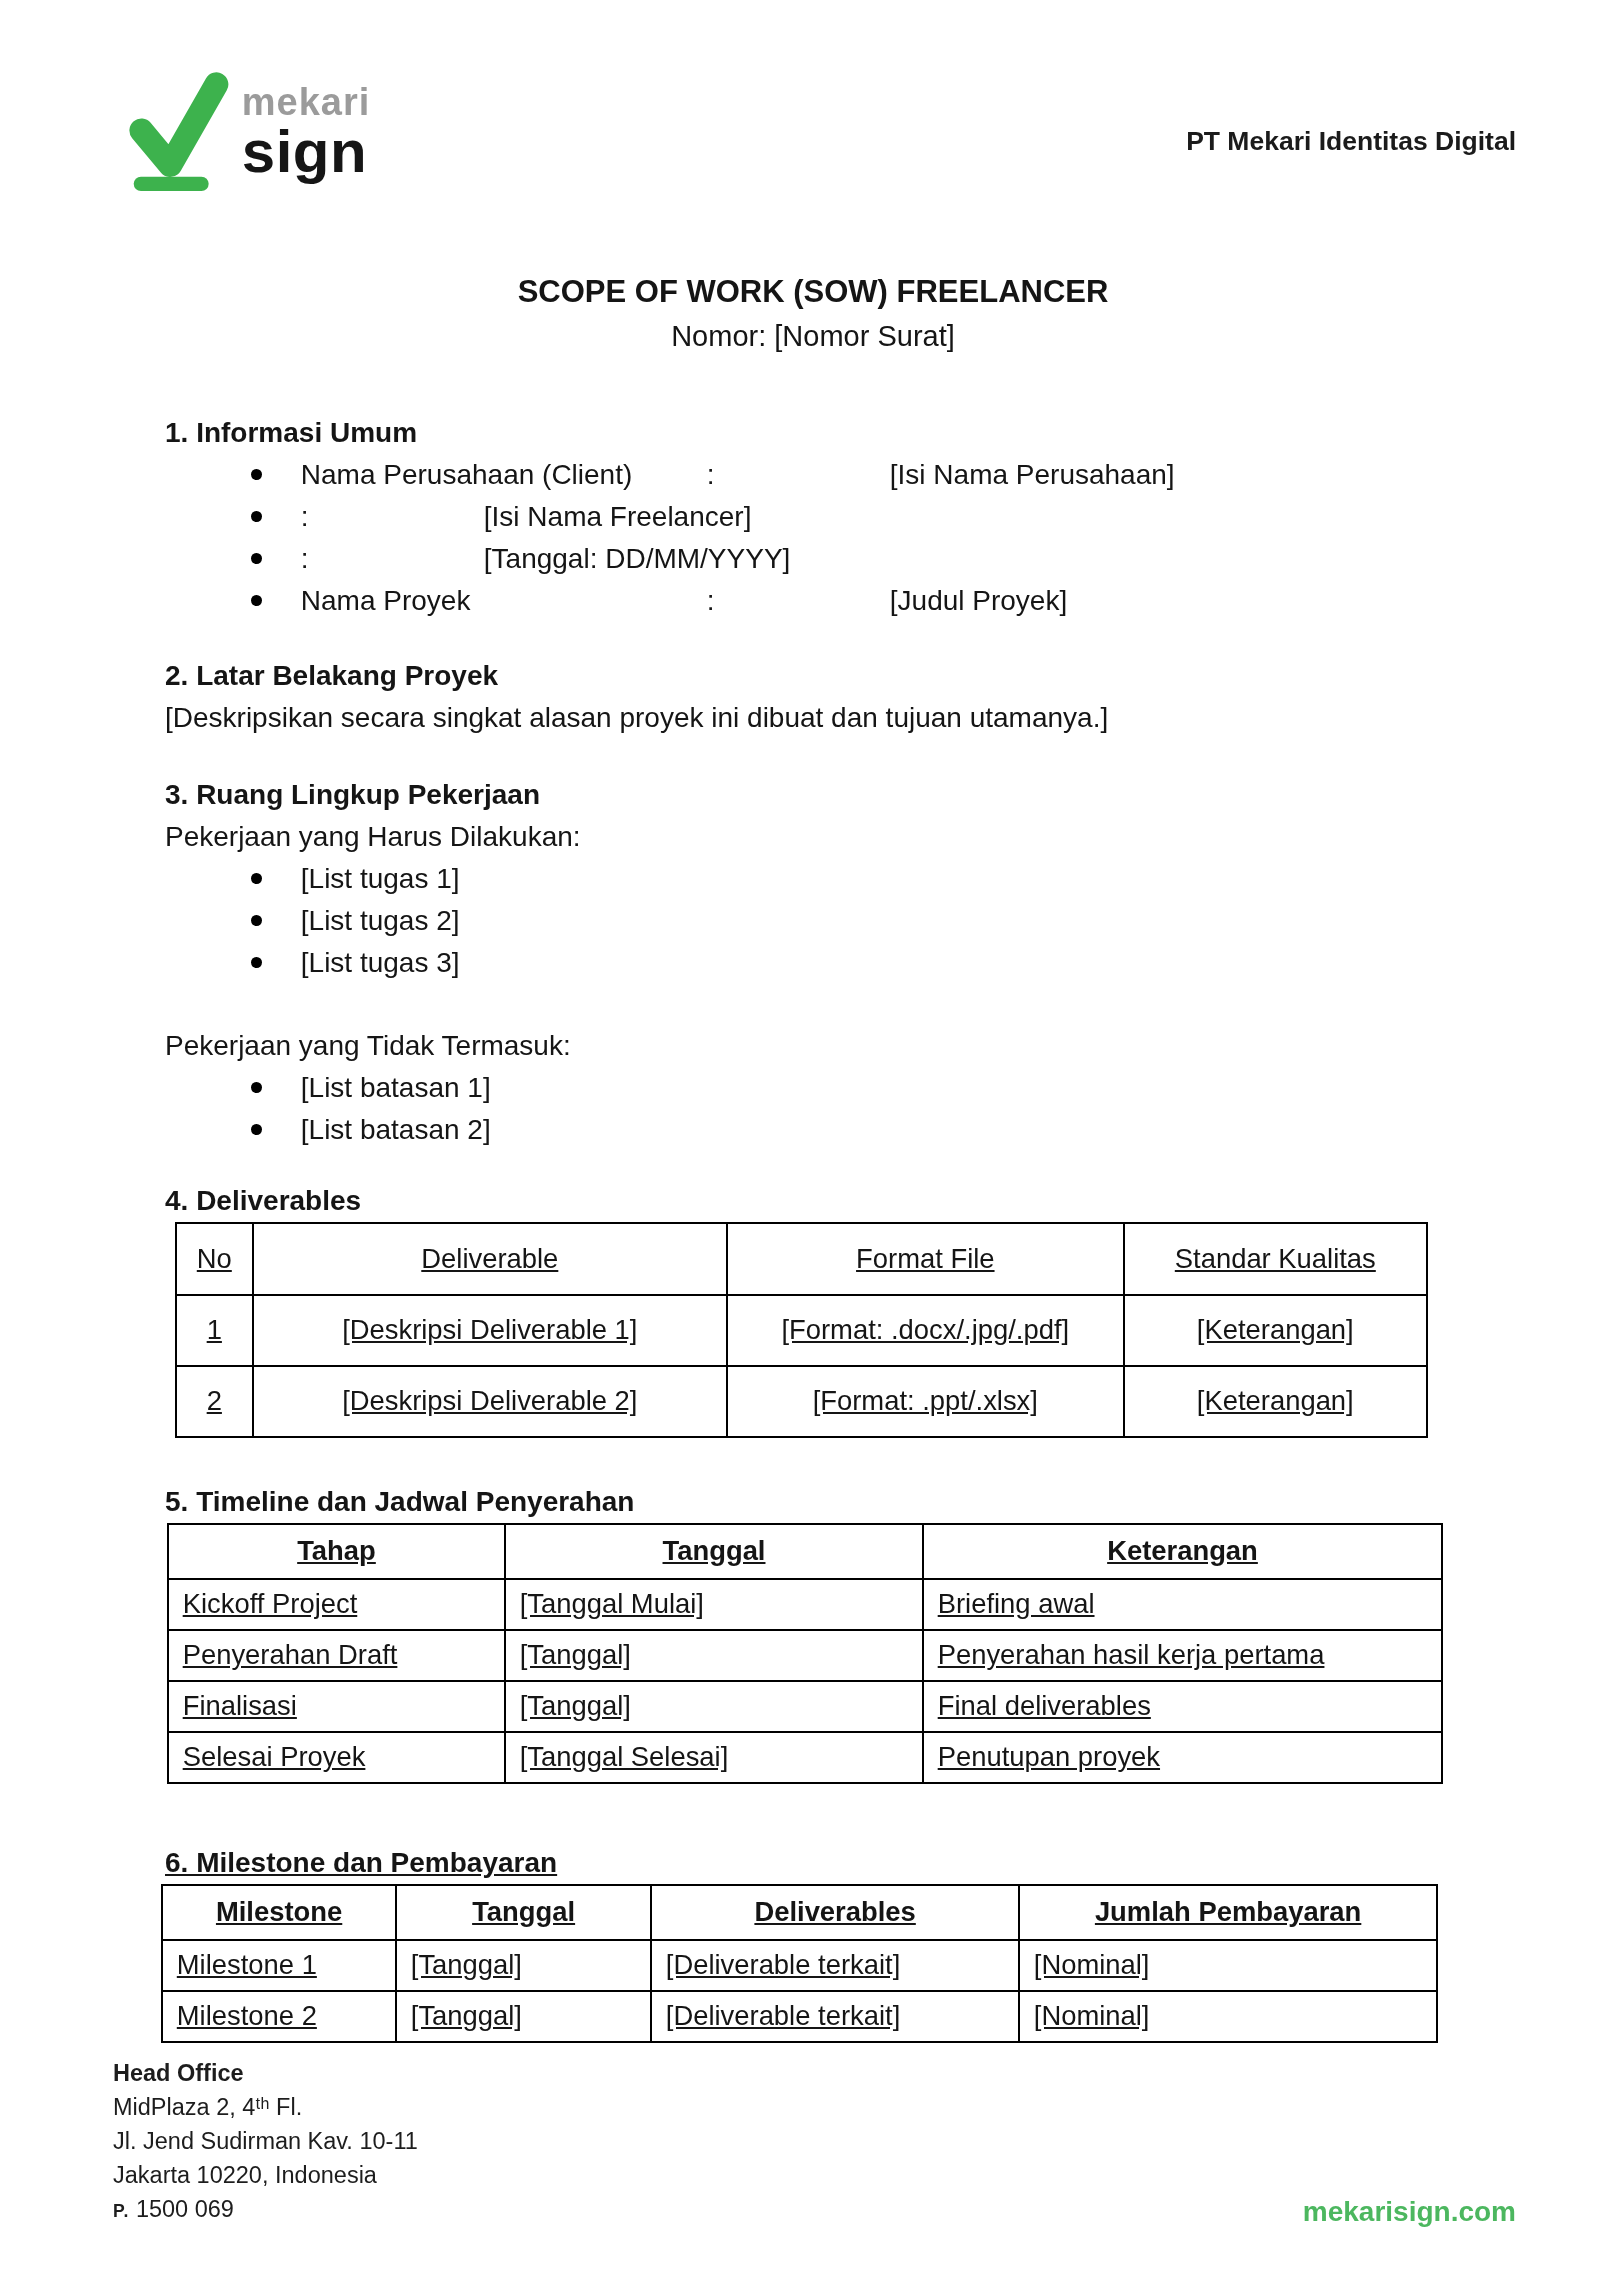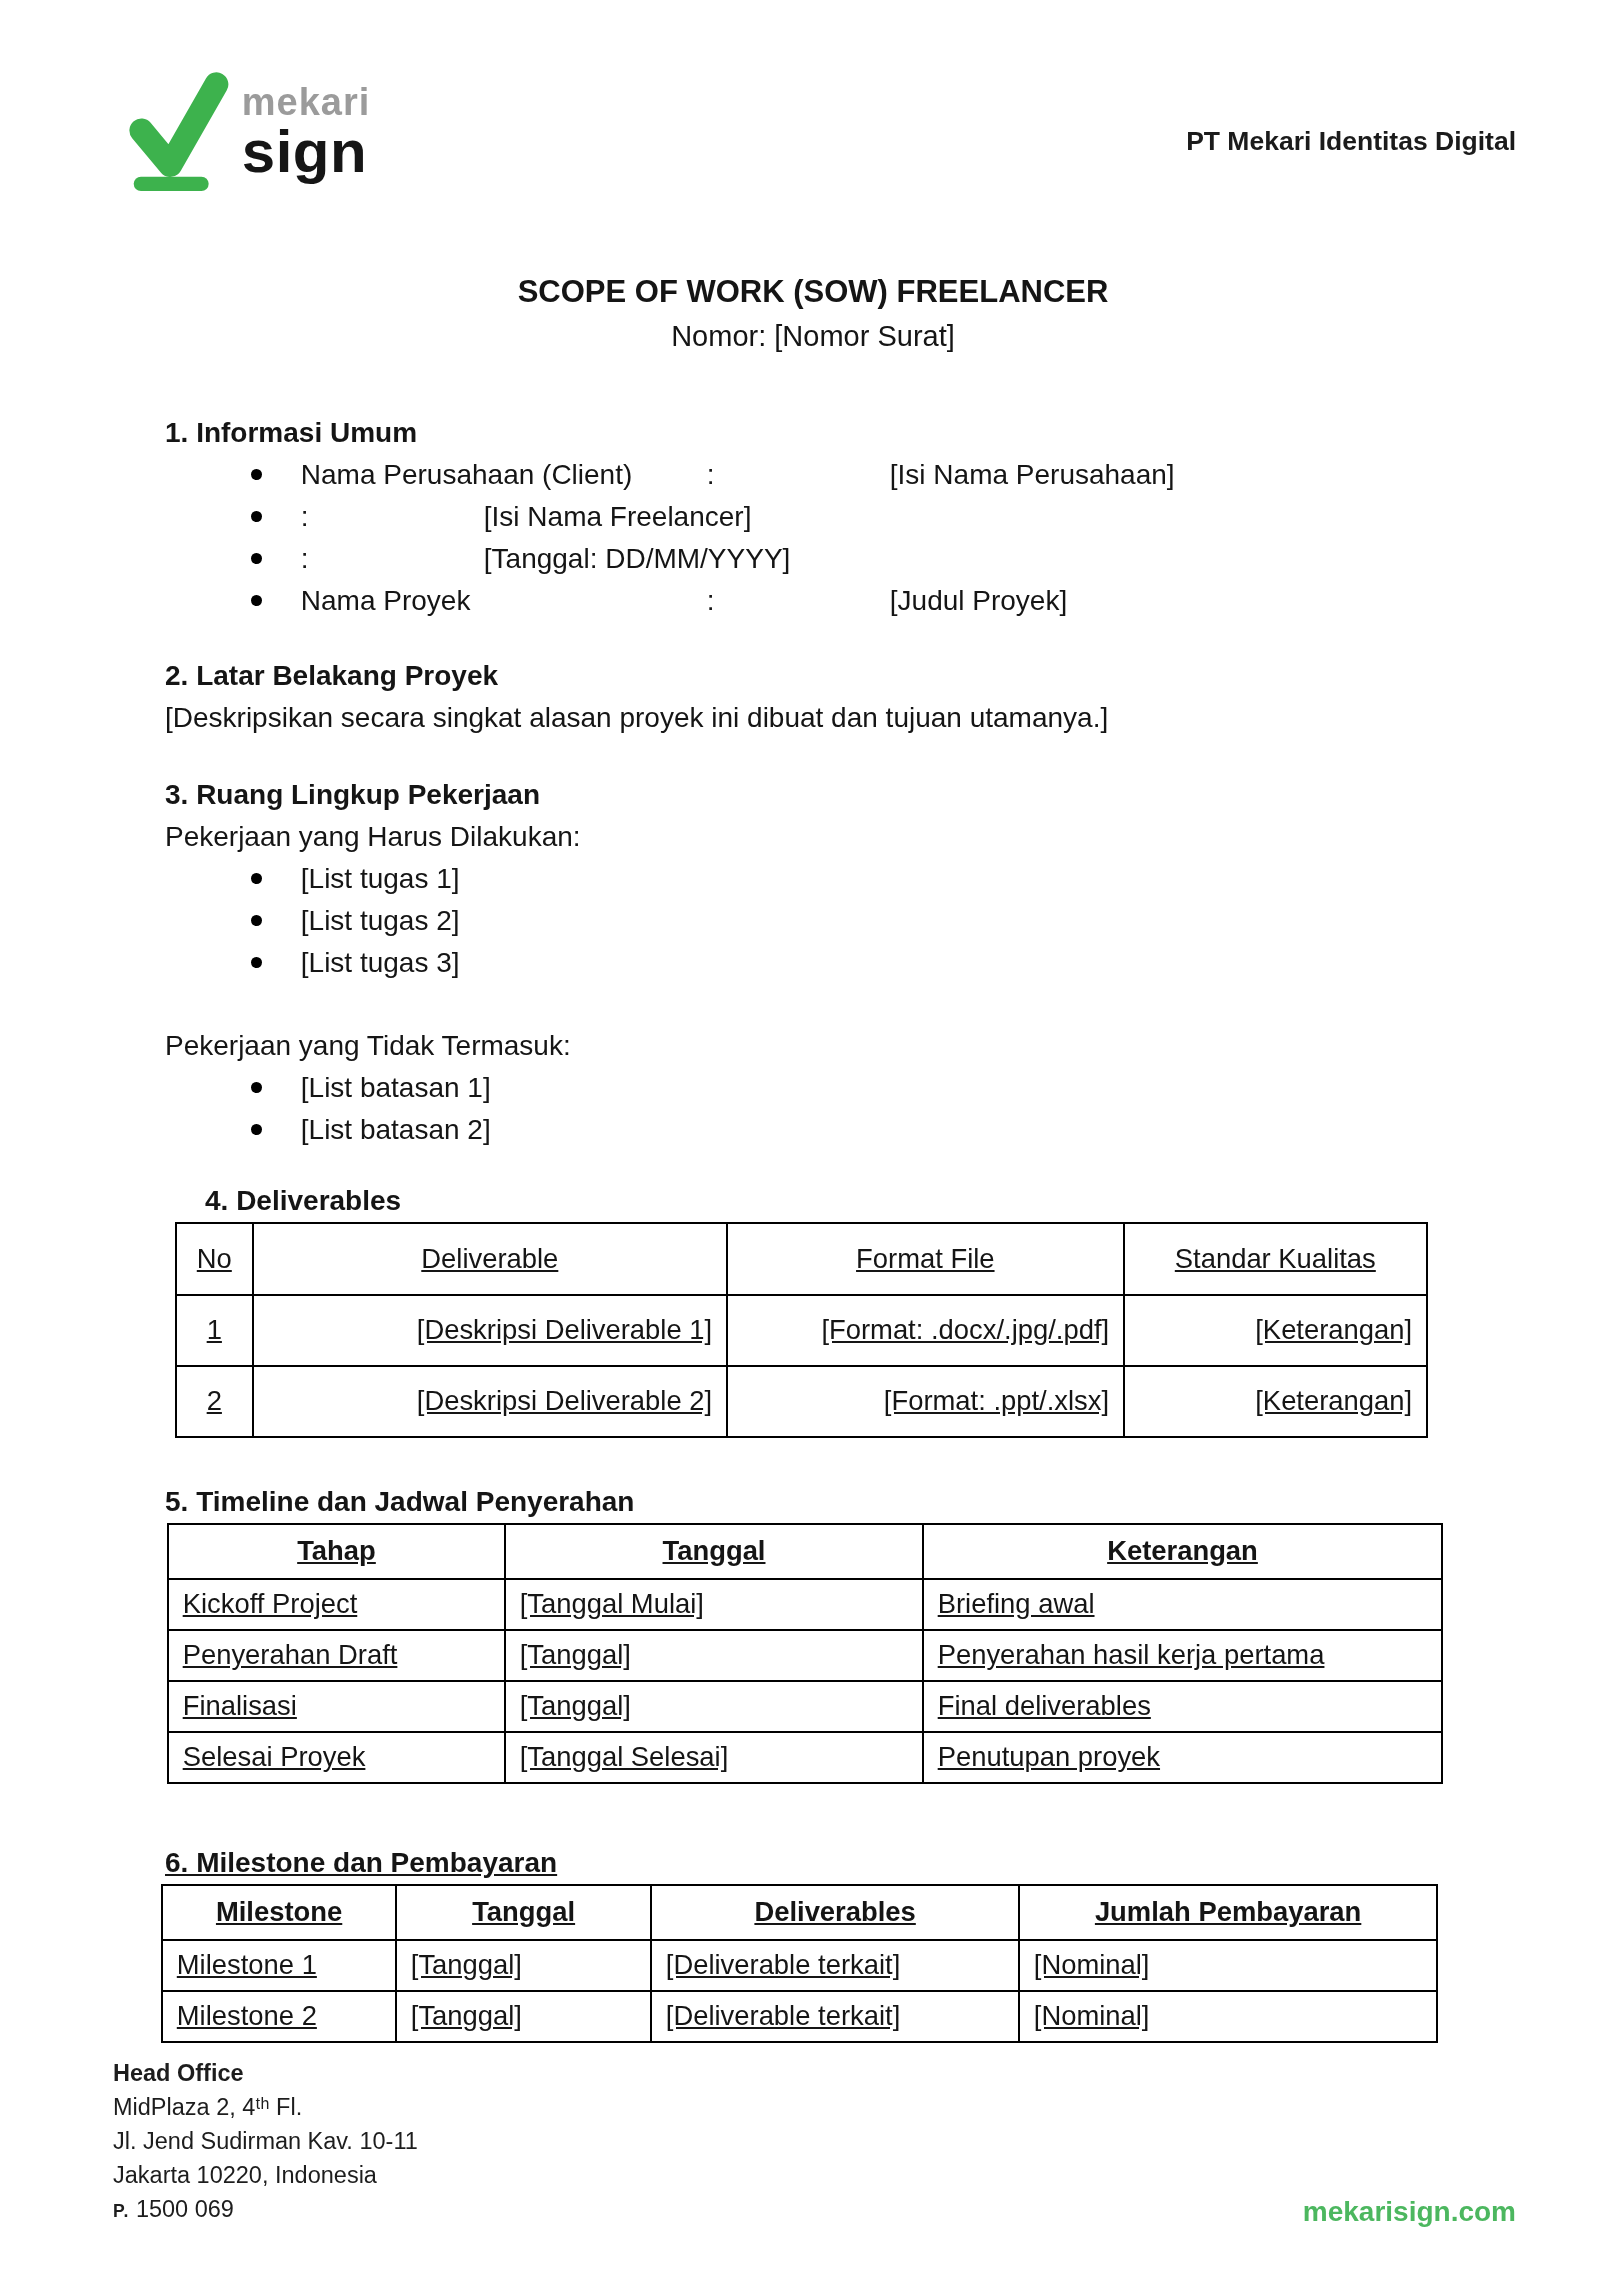--- a/index.html
+++ b/index.html
@@ -25,40 +25,40 @@
   .doc-title    { font-size:31px; font-weight:bold; line-height:39px; }
   .doc-subtitle { font-size:29px; line-height:39px; margin-top:5.9px; }
 
   
   .content { position:absolute; top:392px; left:165px; width:1304px;
              font-size:28px; line-height:42px; }
   .sec-heading { font-weight:bold; }
   .h-s1 { margin-top:19.6px; }
   .h-s2 { margin-top:33px; }
   .h-s3 { margin-top:35px; }
-  .h-s4 { margin-top:29px;margin-left:40px; }
+  .h-s4 { margin-top:29px; }
   .h-s5 { margin-top:43px; }
   .h-s6 { margin-top:58px;text-decoration:underline; }
   .mt-blank { margin-top:41px; }
 
   ul { list-style:none; }
   .b-item { display:flex; align-items:baseline; }
   .dot { width:10.8px; height:10.8px; border-radius:50%; background:#000;
          margin-left:86px; margin-right:39px; flex:none; align-self:center; }
   .kv-label { width:406px; flex:none; }
   .kv-colon { width:183px; flex:none; }
 
   
   table.doc-table { border-collapse:collapse; border:2.9px solid #000; table-layout:fixed; }
   .doc-table th, .doc-table td { border:2px solid #000; font-size:27.4px; padding:0 13.7px;
                                  vertical-align:middle; overflow:hidden; white-space:nowrap;text-decoration:underline; }
   .doc-table thead th { text-align:center; border-bottom:2.9px solid #000; }
   .t4 { width:1252px; margin-left:9.8px; }
   .t4 thead th { font-weight:normal; height:72px; }
-  .t4 td { height:71px; text-align:right; }
+  .t4 td { height:71px; text-align:center; }
   .t5 { width:1274px; margin-left:2px; }
   .t5 thead th { font-weight:bold; height:55px; }
   .t5 td { height:51px; text-align:left; }
   .t6 { width:1274px; margin-left:-3.9px; }
   .t6 thead th { font-weight:bold; height:55px; }
   .t6 td { height:51px; text-align:left; }
   .c-center { text-align:center !important; }
 
   
   .footer-left { position:absolute; left:113px; top:2056px; font-size:23.5px; line-height:34px; color:#1d1d1d; }

